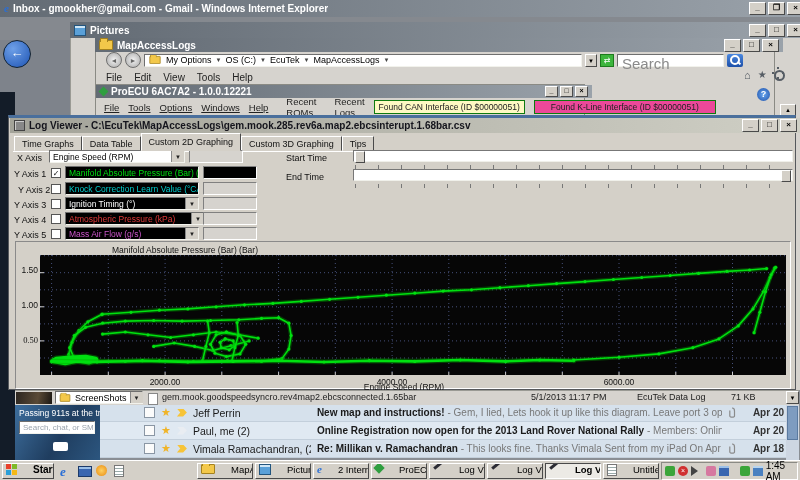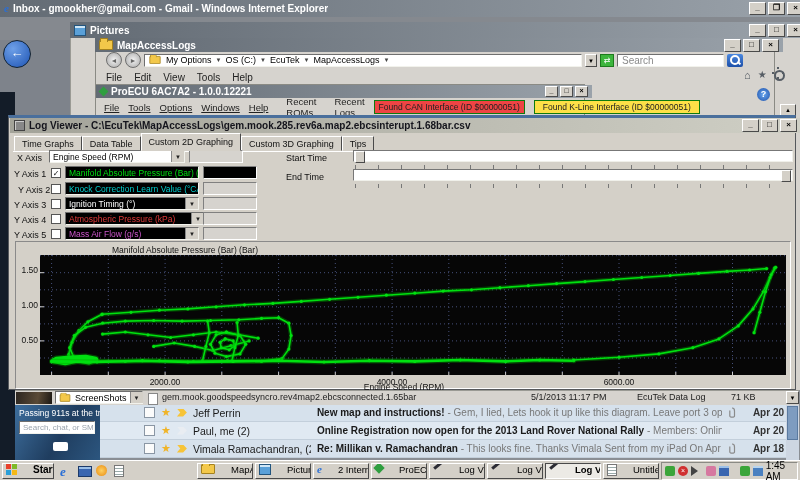--- a/index.html
+++ b/index.html
@@ -175,21 +175,21 @@
         <span style="font-size:6px;color:#444;">▼</span>
       <span>OS (C:)</span>
         <span style="font-size:6px;color:#444;">▼</span>
       <span>EcuTek</span>
         <span style="font-size:6px;color:#444;">▼</span>
       <span>MapAccessLogs</span>
         <span style="font-size:6px;color:#444;">▼</span>
     </span>
     <span class="raised" style="width:12px;height:13px;font-size:6px;text-align:center;line-height:12px;box-sizing:border-box;">▼</span>
     <span style="width:14px;height:13px;background:#3db53d;border:1px solid #1d7a1d;color:#fff;font-size:8px;text-align:center;line-height:12px;box-sizing:border-box;">⇄</span>
-    <span class="sunken" style="width:107px;height:13px;font-size:10px;color:#8a8a8a;padding:0 0 0 4px;box-sizing:border-box;">
+    <span class="sunken" style="width:107px;height:13px;font-size:15px;color:#8a8a8a;padding:0 0 0 4px;box-sizing:border-box;">
       <span>Search</span>
     </span>
     <span style="width:16px;height:13px;background:linear-gradient(#4a88e0,#1d4fa8);border-radius:2px;display:flex;align-items:center;justify-content:center;box-sizing:border-box;">
       <span class="mag"></span>
     </span>
   </div>
 
   <div class="abs" style="left:96px;top:70px;width:678px;height:14px;display:flex;gap:12px;align-items:center;padding-left:10px;font-size:10px;color:#222;">
     <span>File</span>
     <span>Edit</span>
@@ -223,22 +223,22 @@
   <div class="abs" style="left:96px;top:99px;width:488px;height:16px;display:flex;gap:9px;align-items:center;padding-left:8px;font-size:9.5px;color:#222;box-sizing:border-box;">
     <span style="text-decoration:underline;text-decoration-thickness:.5px;">File</span>
     <span style="text-decoration:underline;text-decoration-thickness:.5px;">Tools</span>
     <span style="text-decoration:underline;text-decoration-thickness:.5px;">Options</span>
     <span style="text-decoration:underline;text-decoration-thickness:.5px;">Windows</span>
     <span style="text-decoration:underline;text-decoration-thickness:.5px;">Help</span>
     <span style="width:1px;height:11px;background:#9a9a94;"></span>
     <span>Recent ROMs</span>
     <span style="width:1px;height:11px;background:#9a9a94;"></span>
     <span>Recent Logs</span>
-    <span style="background:#ef4444;border:1px solid #0e7a0e;font-size:8.5px;padding:1px 4px;white-space:nowrap;">Found CAN Interface (ID $00000051)</span>
-    <span style="background:#fde047;border:1px solid #0e7a0e;font-size:8.5px;padding:1px 8px;white-space:nowrap;">Found K-Line Interface (ID $00000051)</span>
+    <span style="background:#fef9c3;border:1px solid #0e7a0e;font-size:8.5px;padding:1px 4px;white-space:nowrap;">Found CAN Interface (ID $00000051)</span>
+    <span style="background:#ec4899;border:1px solid #0e7a0e;font-size:8.5px;padding:1px 16px;white-space:nowrap;">Found K-Line Interface (ID $00000051)</span>
   </div>
 
   <div class="abs" id="logviewer">
     <div class="tbar light" style="position:absolute;left:1px;top:0;width:783px;height:15px;">
       <span style="width:9px;height:9px;background:#888;border:1px solid #444;box-shadow:inset 1px 1px 0 #ccc;flex:0 0 auto;"></span>
       <span>Log Viewer - C:\EcuTek\MapAccessLogs\gem.mook.285.rev6a.map2.ebcsinterupt.1.68bar.csv</span>
       <span class="winbtns">
         <span class="wbtn">_</span>
         <span class="wbtn">□</span>
         <span class="wbtn">×</span>
@@ -507,21 +507,21 @@
           <polyline class="glow" points="714.1,77.7 719.8,57.3 725.5,36.8 731.1,19.8 735.7,12.3" style="stroke-width:4.2"></polyline>
           <polyline class="trace" stroke="#00e010" points="714.1,77.7 719.8,57.3 725.5,36.8 731.1,19.8 735.7,12.3" style="stroke-width:1.6"></polyline>
           <circle class="dot" fill="#00e010" cx="714.1" cy="77.7" r="1.6"></circle>
           <circle class="dot" fill="#00e010" cx="719.8" cy="57.3" r="1.6"></circle>
           <circle class="dot" fill="#00e010" cx="725.5" cy="36.8" r="1.6"></circle>
           <circle class="dot" fill="#00e010" cx="731.1" cy="19.8" r="1.6"></circle>
           <circle class="dot" fill="#00e010" cx="735.7" cy="12.3" r="1.6"></circle>
         </svg>
       <span class="axlab" style="left:2px;top:23px;width:20px;text-align:right;">1.50</span>
       <span class="axlab" style="left:2px;top:58px;width:20px;text-align:right;">1.00</span>
-      <span class="axlab" style="left:2px;top:93px;width:20px;text-align:right;">0.50</span>
+      <span class="axlab" style="left:2px;top:93px;width:20px;text-align:right;font-family:Liberation Serif, serif;">0.50</span>
       <span class="axlab" style="left:127px;top:135px;width:44px;text-align:center;">2000.00</span>
       <span class="axlab" style="left:354px;top:135px;width:44px;text-align:center;">4000.00</span>
       <span class="axlab" style="left:581px;top:135px;width:44px;text-align:center;">6000.00</span>
     </div>
     <span class="axlab" style="left:330px;top:264px;width:130px;text-align:center;">Engine Speed (RPM)</span>
   </div>
 
   <div class="abs" style="left:15px;top:390px;width:784px;height:14px;background:#d6d3ce;border-top:1px solid #9a9a94;font-size:9px;white-space:nowrap;">
     <span style="position:absolute;left:1px;top:1px;width:36px;height:12px;background:linear-gradient(100deg,#2c2620,#5a4a36 60%,#1c1814);"></span>
     <span class="sunken" style="position:absolute;left:40px;top:0;width:88px;height:13px;display:flex;align-items:center;gap:3px;padding-left:2px;box-sizing:border-box;">

